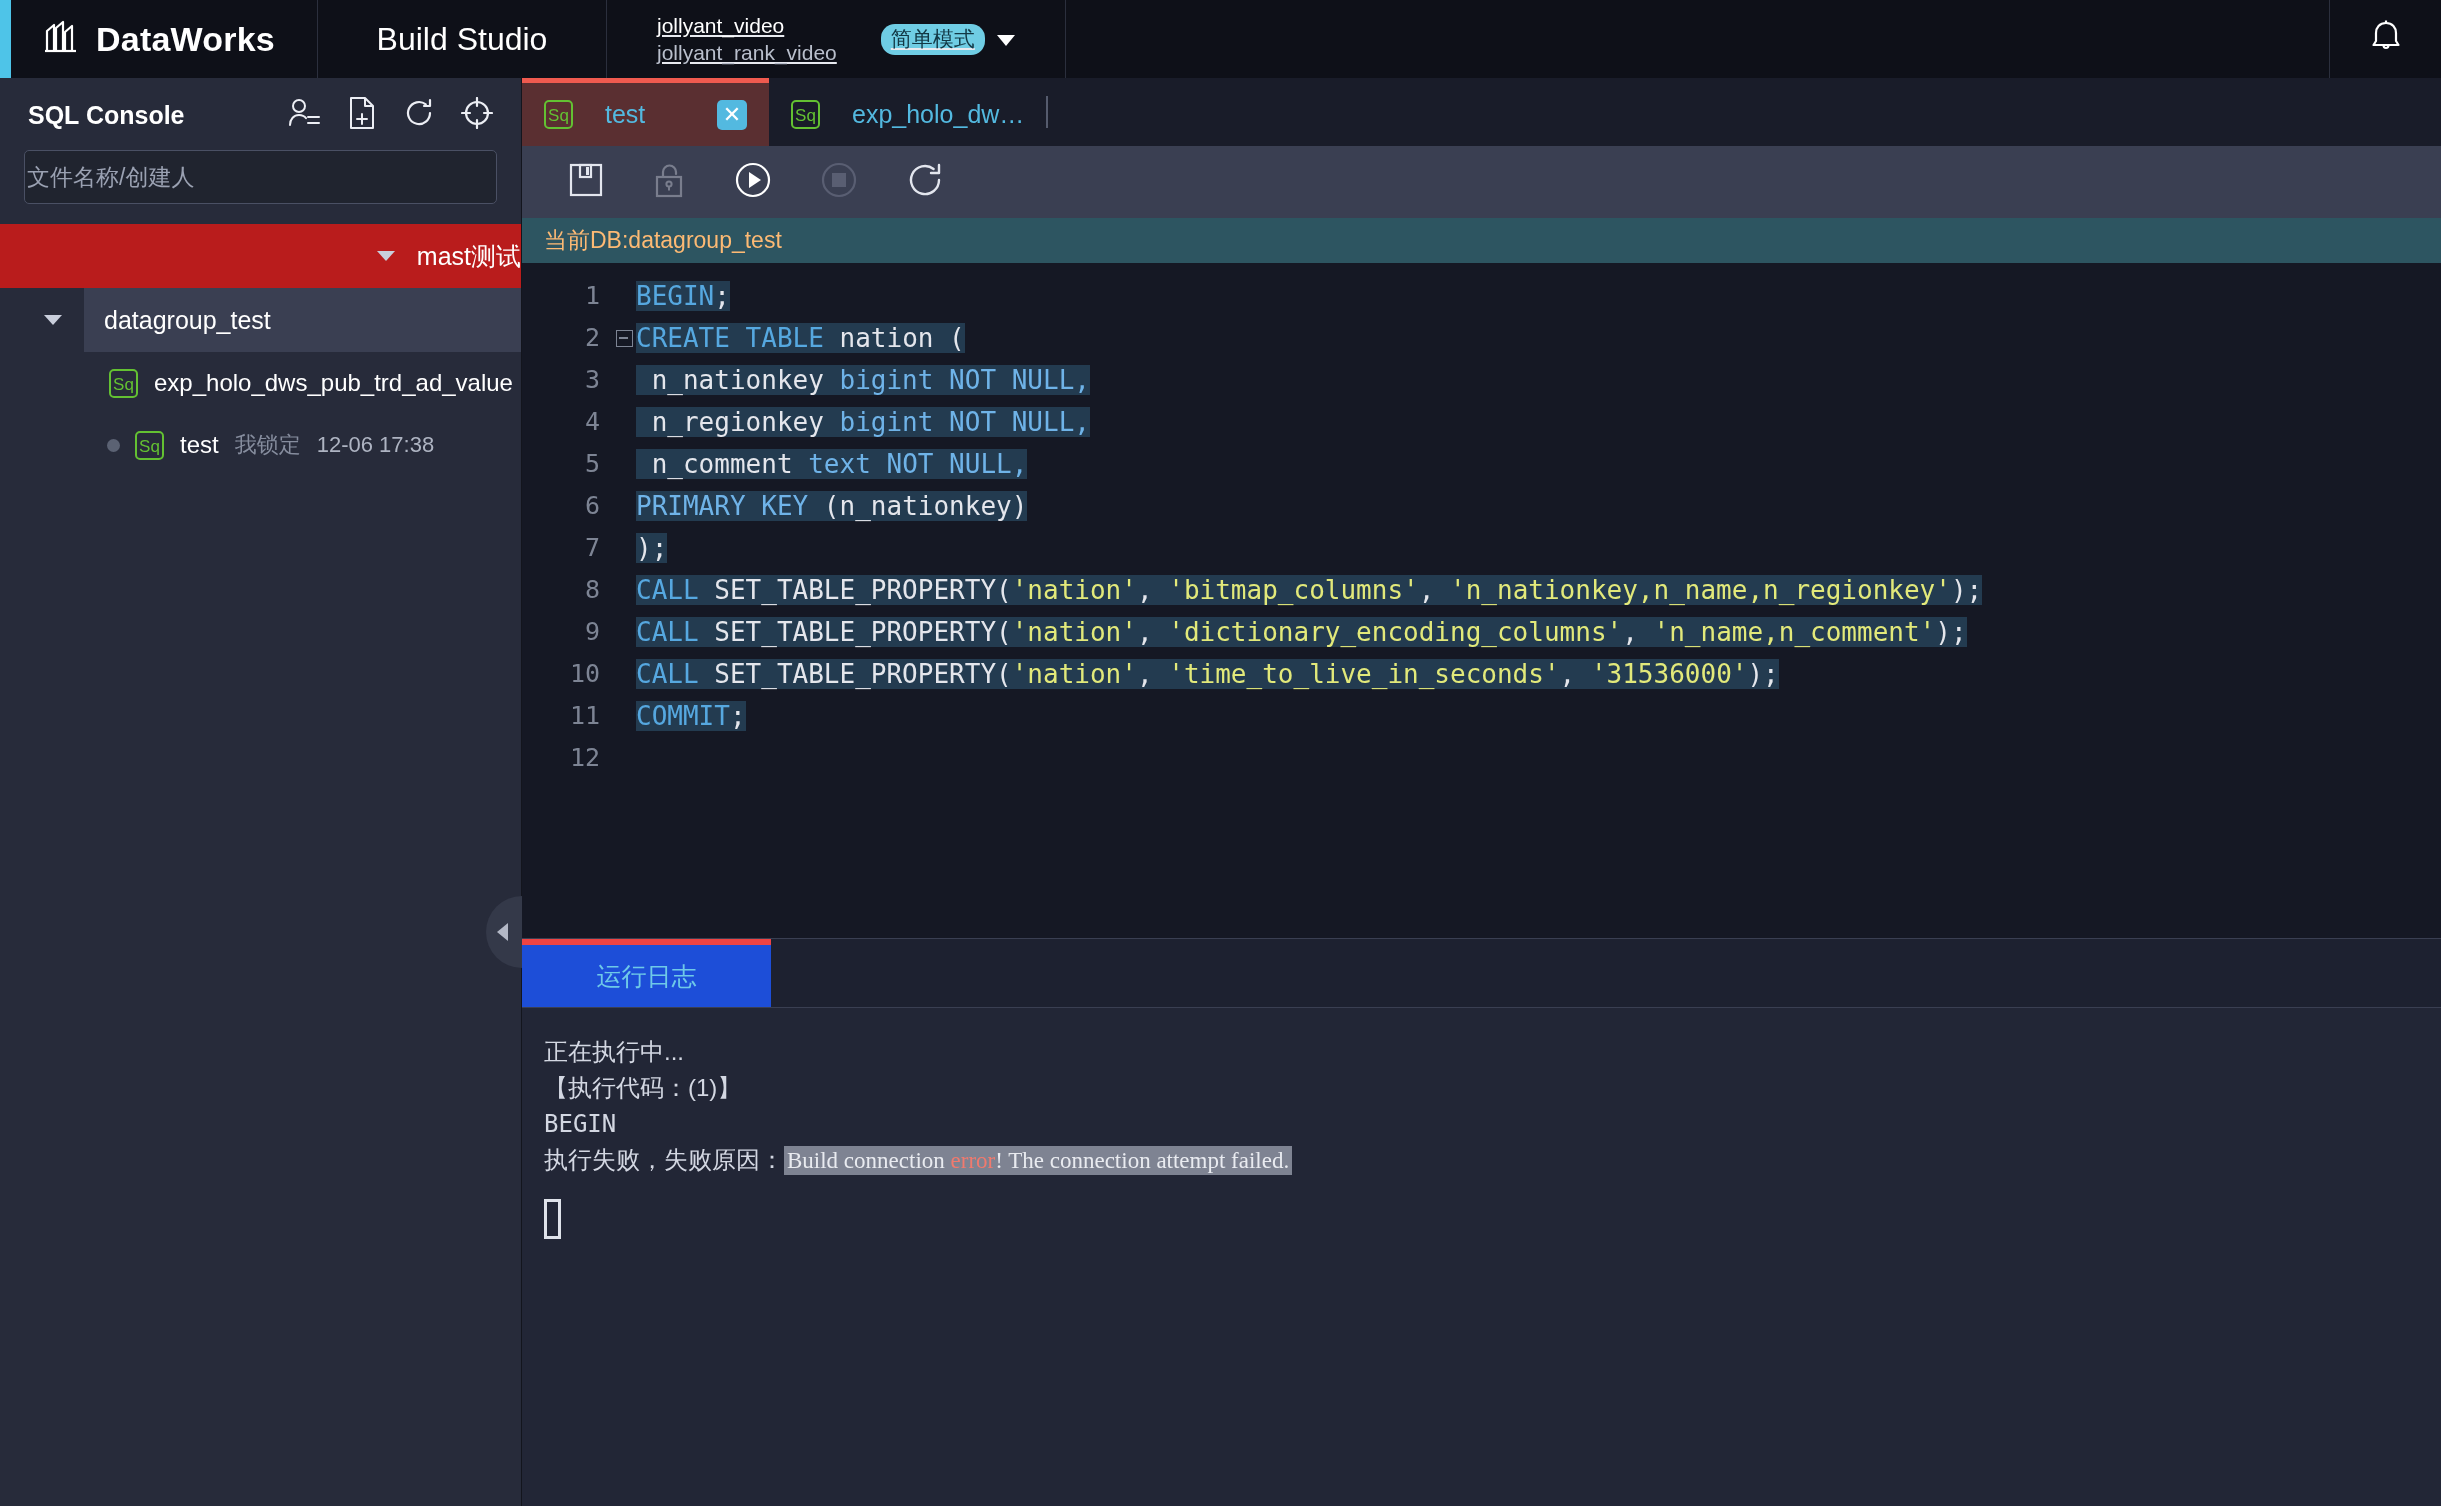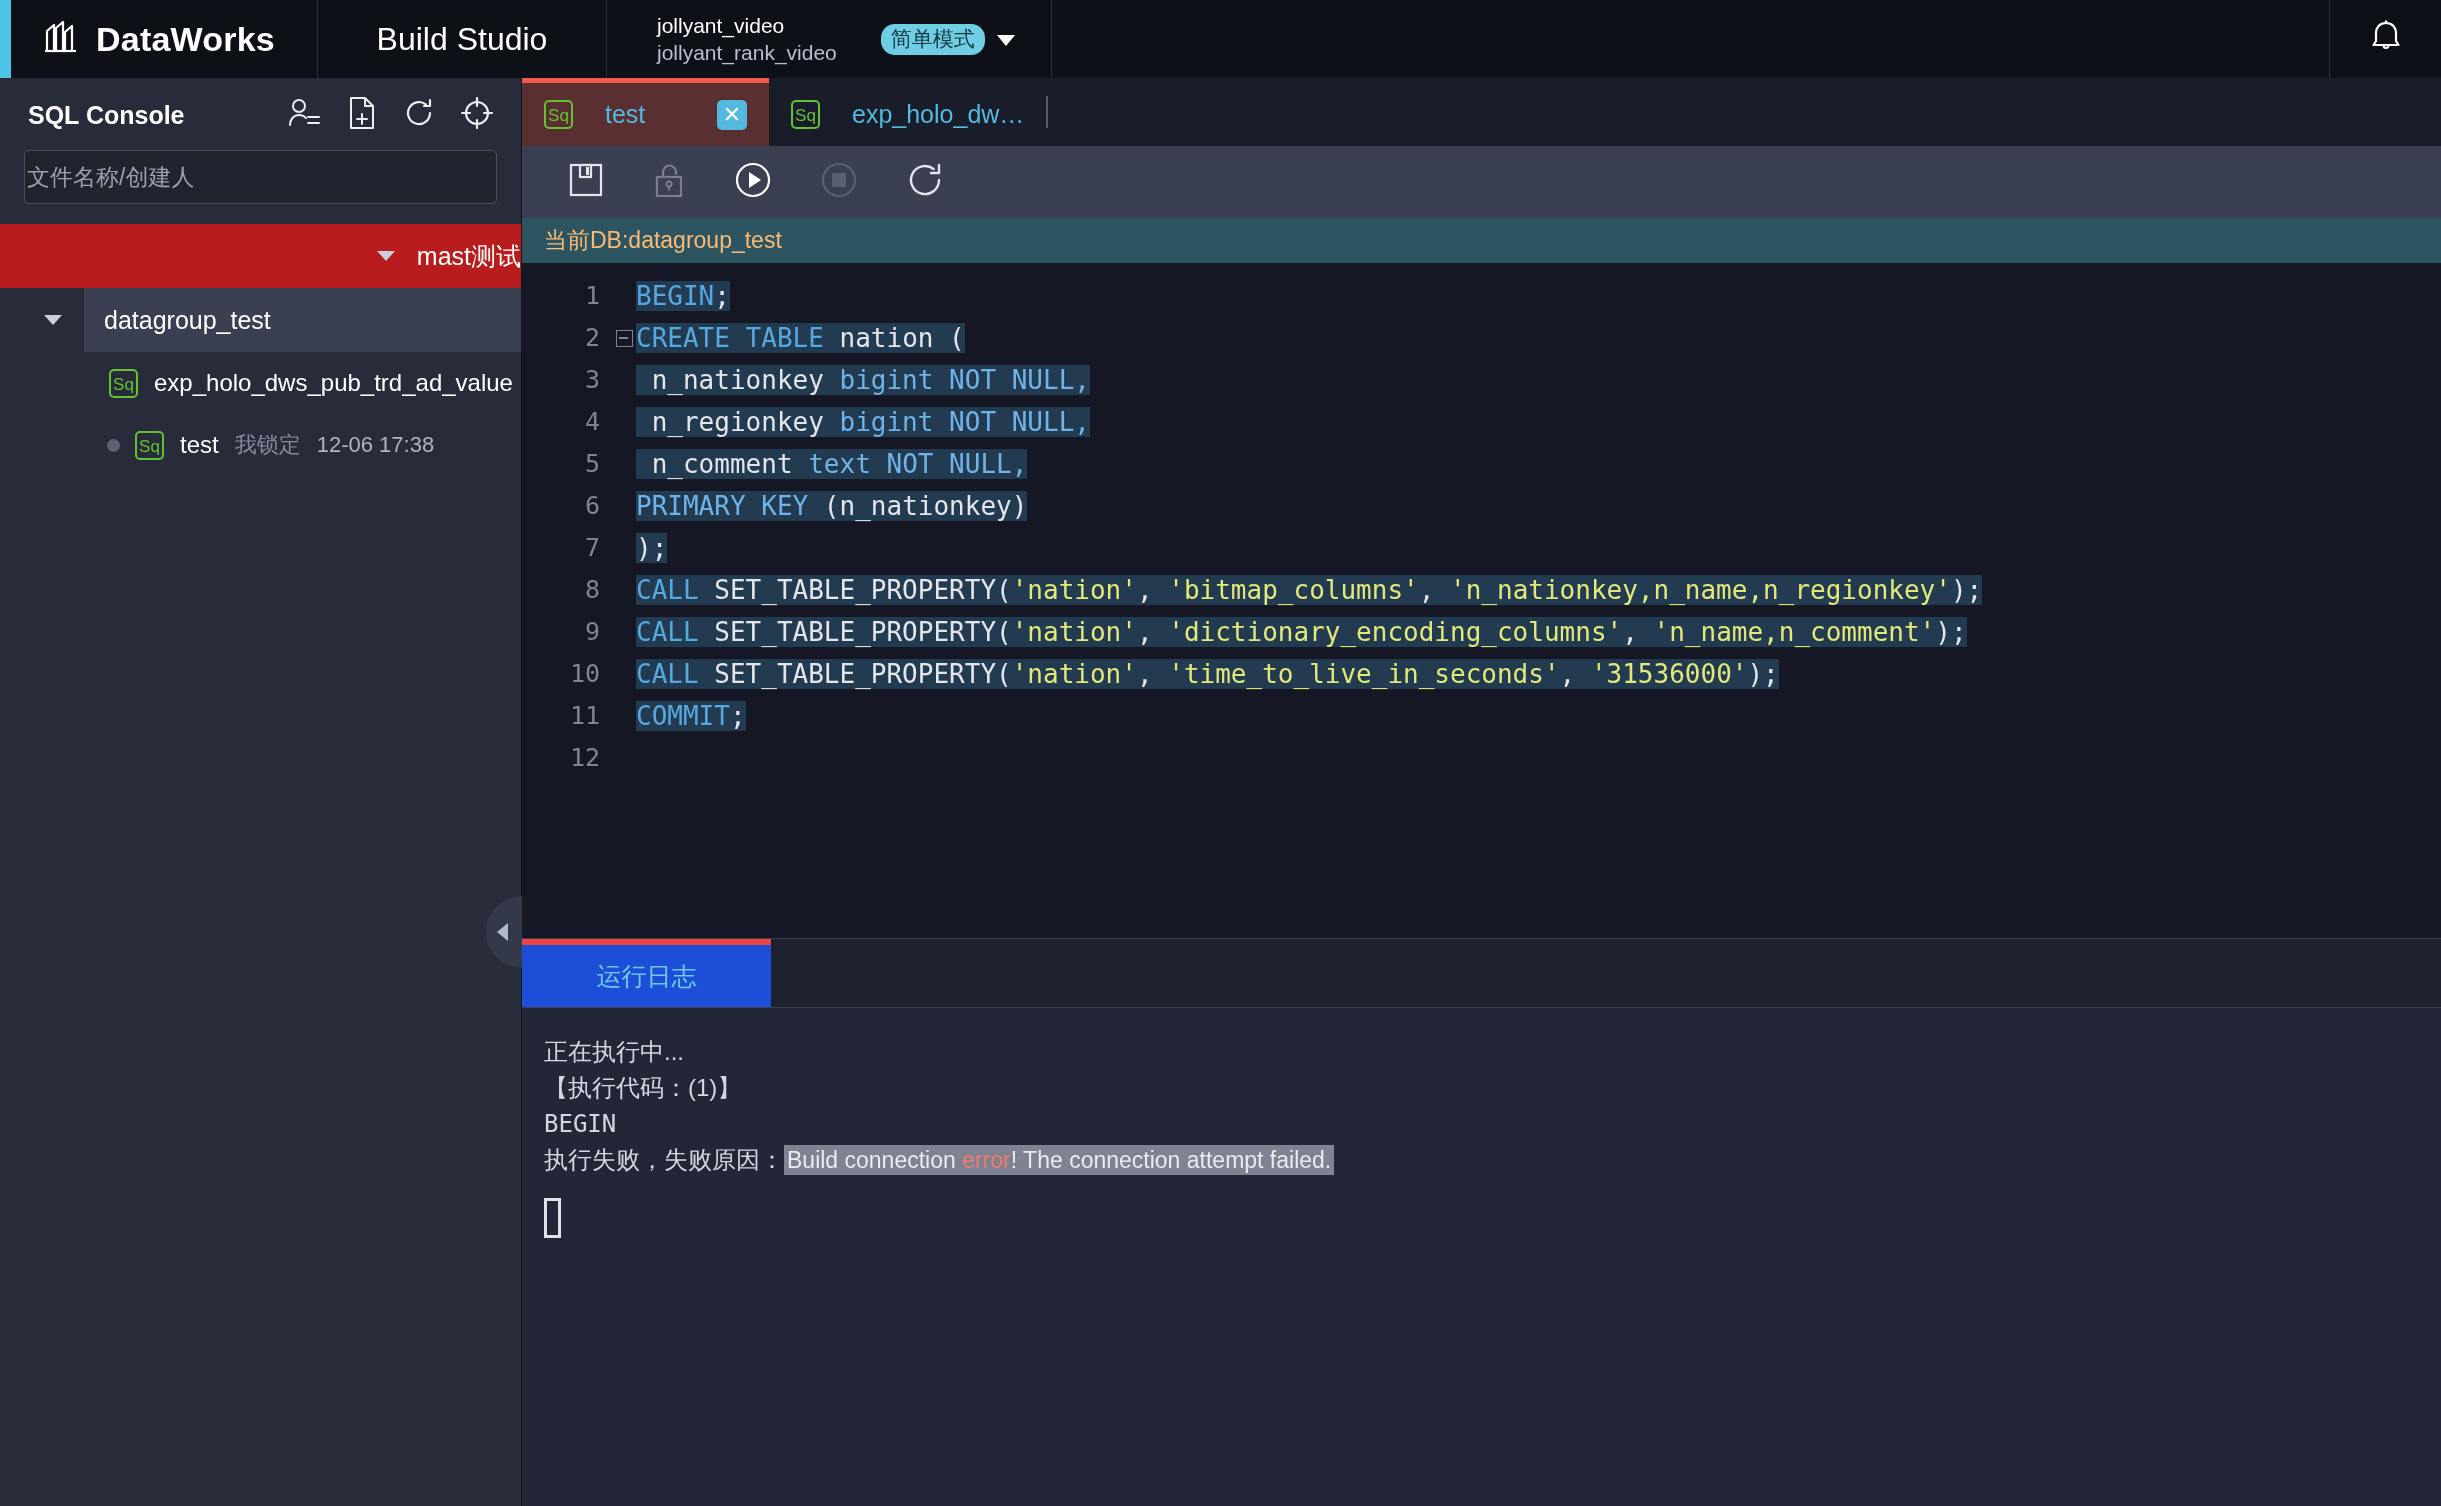--- a/index.html
+++ b/index.html
@@ -61,24 +61,25 @@
   }
   .product-name {
     font-size: 32px;
     color: #ffffff;
     font-weight: 400;
   }
   .proj {
     display: flex;
     align-items: center;
     padding-left: 50px;
-    padding-right: 36px;
+    padding-right: 50px;
     gap: 44px;
     border-right: 1px solid #2b2f3d;
     box-sizing: border-box;
+    text-decoration: underline;
   }
   .proj-names { display: flex; flex-direction: column; gap: 3px; }
   .proj-line1 { font-size: 21px; color: #ffffff; }
   .proj-line2 { font-size: 21px; color: #b9bfcc; }
   .mode-wrap { display: flex; align-items: center; gap: 12px; }
   .mode-badge {
     background: #6fcde4;
     color: #123845;
     font-size: 21px;
     padding: 4px 10px 6px 10px;
@@ -417,21 +418,21 @@
     font-size: 24px;
     line-height: 36px;
     color: #d3d7e2;
     white-space: pre;
     font-family: "Liberation Sans", sans-serif;
   }
   .log-line.mono { font-family: "DejaVu Sans Mono", monospace; }
   .err-hl {
     background: #7e8392;
     color: #e9ebf0;
-    font-family: Liberation Sans, sans-serif;
+    font-family: Liberation Serif, serif;
     font-size: 23px;
     padding: 2px 3px;
   }
   .err-word { color: #f07a6e; }
   .tofu {
     display: inline-block;
     width: 17px; height: 40px;
     border: 3px solid #dfe2ea;
     box-sizing: border-box;
     margin-top: 20px;

